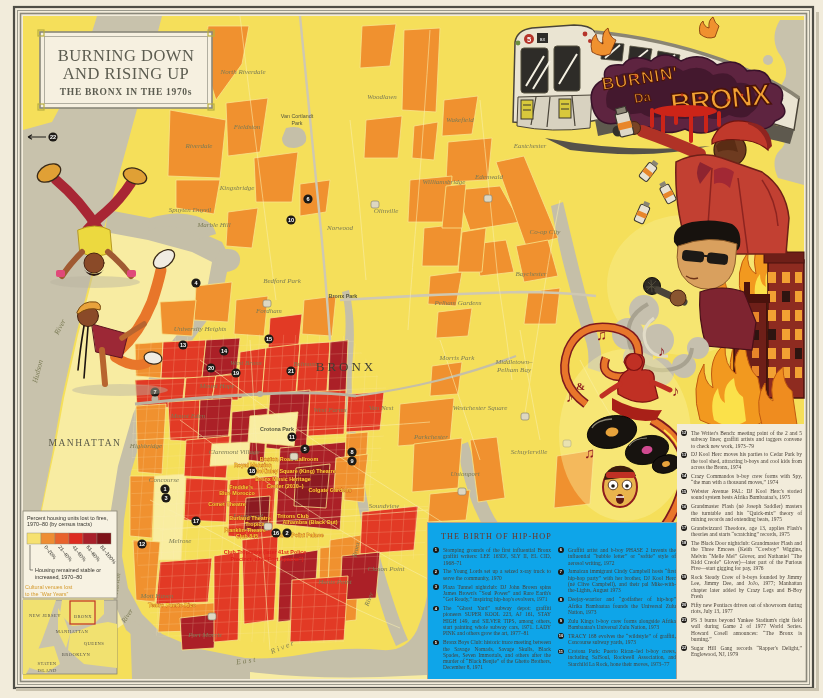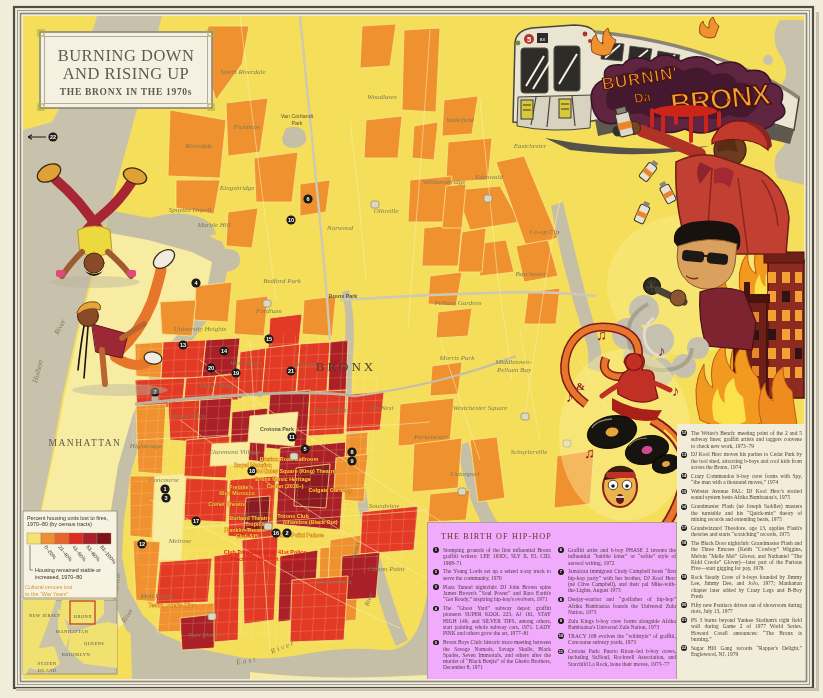--- a/index.html
+++ b/index.html
@@ -749,21 +749,21 @@
 <text x="83" y="618">BRONX</text>
 <text x="72" y="633">MANHATTAN</text>
 <text x="94" y="645">QUEENS</text>
 <text x="76" y="656">BROOKLYN</text>
 <text x="47" y="665">STATEN</text>
 <text x="47" y="672">ISLAND</text>
 </g>
 </g>
 </svg>
 
-<div class="abs" id="birth" style="left:427px;top:522px;width:250px;height:157px;background:#f0abfc;border:0.8px solid #a9a193;border-bottom:none;box-sizing:border-box;">
+<div class="abs" id="birth" style="left:427px;top:522px;width:250px;height:157px;background:#0ea5e9;border:0.8px solid #a9a193;border-bottom:none;box-sizing:border-box;">
 <div style="font-size:8.2px;letter-spacing:1.1px;color:#6f3323;margin:9px 0 4px 13px;font-family:'Liberation Serif',serif;">THE BIRTH OF HIP-HOP</div>
 <div class="col" style="position:absolute;left:5px;top:24px;width:118px;">
 
 <div class="item"><span class="n">1</span>Stomping grounds of the first influential Bronx graffiti writers: LEE 163D!, SLY II, EL CID, 1968–71</div>
 
 <div class="item"><span class="n">2</span>The Young Lords set up a seized x-ray truck to serve the community, 1970</div>
 
 <div class="item"><span class="n">3</span>Plaza Tunnel nightclub: DJ John Brown spins James Brown's “Soul Power” and Rare Earth's “Get Ready,” inspiring hip-hop's evolvers, 1971</div>
 
 <div class="item"><span class="n">4</span>The “Ghost Yard” subway depot: graffiti pioneers SUPER KOOL 223, AJ 161, STAY HIGH 149, and SILVER TIPS, among others, start painting whole subway cars, 1971. LADY PINK and others grow the art, 1977–81</div>

